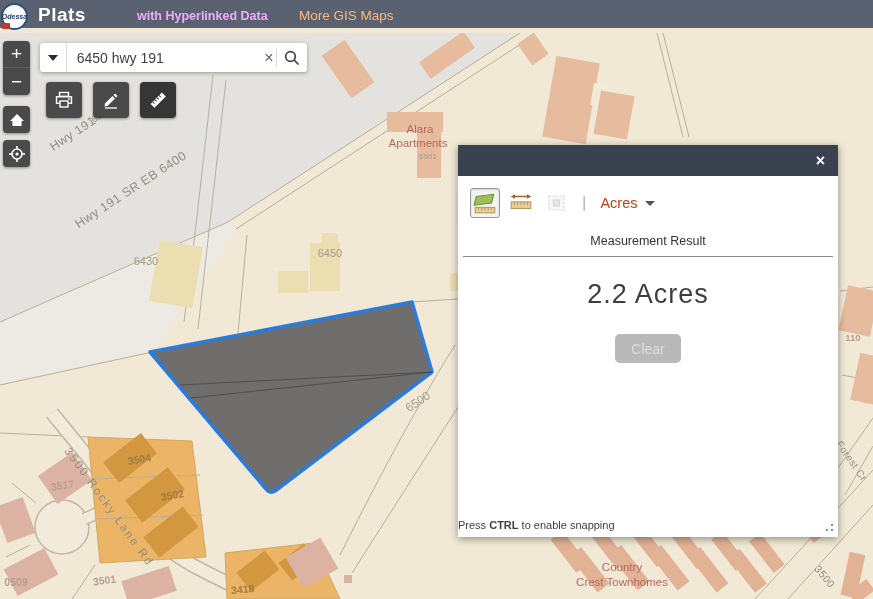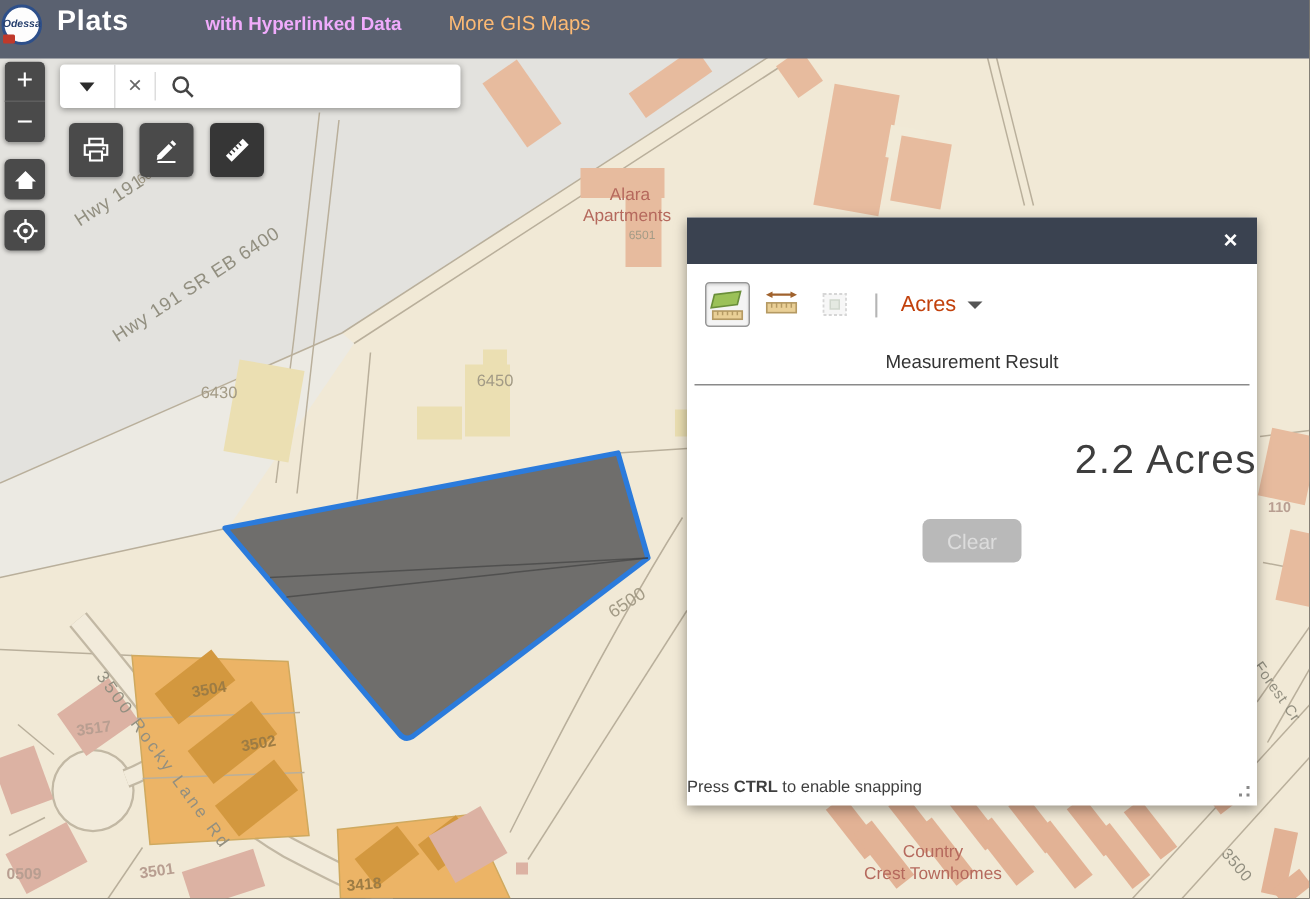--- a/index.html
+++ b/index.html
@@ -1,20 +1,20 @@
 <!DOCTYPE html>
 <html><head>
 <meta charset="utf-8">
 <style>
   html,body{margin:0;padding:0;background:#222;}
   *{box-sizing:border-box;font-family:"Liberation Sans",sans-serif;}
   .app{position:relative;width:873px;height:599px;overflow:hidden;background:#f1e9d6;}
 
   
-  .appbar{position:absolute;left:0;top:0;width:873px;height:39px;background:#5a6170;z-index:50;}
+  .appbar{position:absolute;left:0;top:0;width:873px;height:28px;background:#5a6170;z-index:50;}
   .logo{position:absolute;left:1px;top:3px;width:27px;height:27px;border-radius:50%;
         background:#fdfdfd;border:2px solid #2d4f8a;display:flex;align-items:center;justify-content:center;}
   .logo-text{font-size:7px;font-style:italic;color:#27406e;font-weight:bold;}
   .logo-red{position:absolute;left:-1px;bottom:-1px;width:8px;height:6px;background:#c0392b;border-radius:1px;}
   .app-title{position:absolute;left:38px;top:4px;font-size:19px;font-weight:bold;color:#ffffff;letter-spacing:.5px;}
   .app-sub{position:absolute;left:137px;top:9px;font-size:12.5px;font-weight:bold;color:#f0abfc;}
   .app-link{position:absolute;left:299px;top:8px;font-size:13.5px;color:#fdba74;text-decoration:none;}
 
   
   .map-wrap{position:absolute;left:0;top:33px;width:873px;height:566px;}
@@ -67,21 +67,21 @@
   .tools-row{display:flex;align-items:center;padding:12px 0 0 12px;}
   .tool-btn{width:30px;height:30px;border:1px solid transparent;background:transparent;border-radius:3px;
             display:flex;align-items:center;justify-content:center;margin-right:6px;cursor:pointer;padding:0;}
   .tool-btn.selected{border:1px solid #979797;background:#f4f4f4;box-shadow:inset 0 1px 2px rgba(0,0,0,.15);}
   .tool-btn.disabled{opacity:.55;cursor:default;}
   .tools-sep{color:#b5b5b5;font-size:17px;margin:0 8px 0 4px;}
   .unit-dd{display:flex;align-items:center;gap:7px;background:none;border:none;cursor:pointer;font-size:14.5px;color:#c2410c;}
   .caret-sm{width:0;height:0;border-left:5px solid transparent;border-right:5px solid transparent;border-top:5px solid #555;}
   .result-heading{text-align:center;font-size:12.5px;color:#333;margin-top:16px;}
   .panel hr{border:none;border-top:1px solid #8a8a8a;margin:8px 5px 0 5px;}
-  .result-value{text-align:right;font-size:27px;color:#3e3e3e;letter-spacing:1px;margin-top:34px;font-weight:normal;}
+  .result-value{text-align:center;font-size:27px;color:#3e3e3e;letter-spacing:1px;margin-top:22px;font-weight:normal;}
   .clear-btn{display:block;margin:24px auto 0;width:66px;height:29px;background:#b9b9b9;color:#dcdcdc;
              border:none;border-radius:5px;font-size:14px;cursor:default;}
   .panel-ft{position:absolute;left:0;bottom:0;width:100%;padding:6px 0;font-size:11px;color:#3f3f3f;}
   .panel-ft b{font-weight:bold;}
   .resize-dots{position:absolute;right:5px;bottom:6px;width:2px;height:2px;background:#8a8a8a;
                box-shadow:0 -5px 0 #8a8a8a,-5px 0 0 #8a8a8a;cursor:nwse-resize;}
 </style>
 </head>
 <body>
 
@@ -239,20 +239,21 @@
         <line x1="14" y1="9" x2="17" y2="9" stroke="#fff" stroke-width="1.6"></line>
         <circle cx="9" cy="9" r="1.6" fill="#fff"></circle>
       </svg>
     </button>
 
     
     <div class="searchbar">
       <button class="search-dd">
         <span class="caret-dn"></span>
       </button>
+      <input class="search-input" type="text" value="6450 hwy 191" style="">
       <button class="search-clear">×</button>
       <span class="search-sep"></span>
       <button class="search-go">
         <svg width="18" height="18" viewBox="0 0 18 18">
           <circle cx="7.5" cy="7.5" r="4.8" fill="none" stroke="#444" stroke-width="1.7"></circle>
           <line x1="11.2" y1="11.2" x2="15.5" y2="15.5" stroke="#444" stroke-width="1.7"></line>
         </svg>
       </button>
     </div>
 

